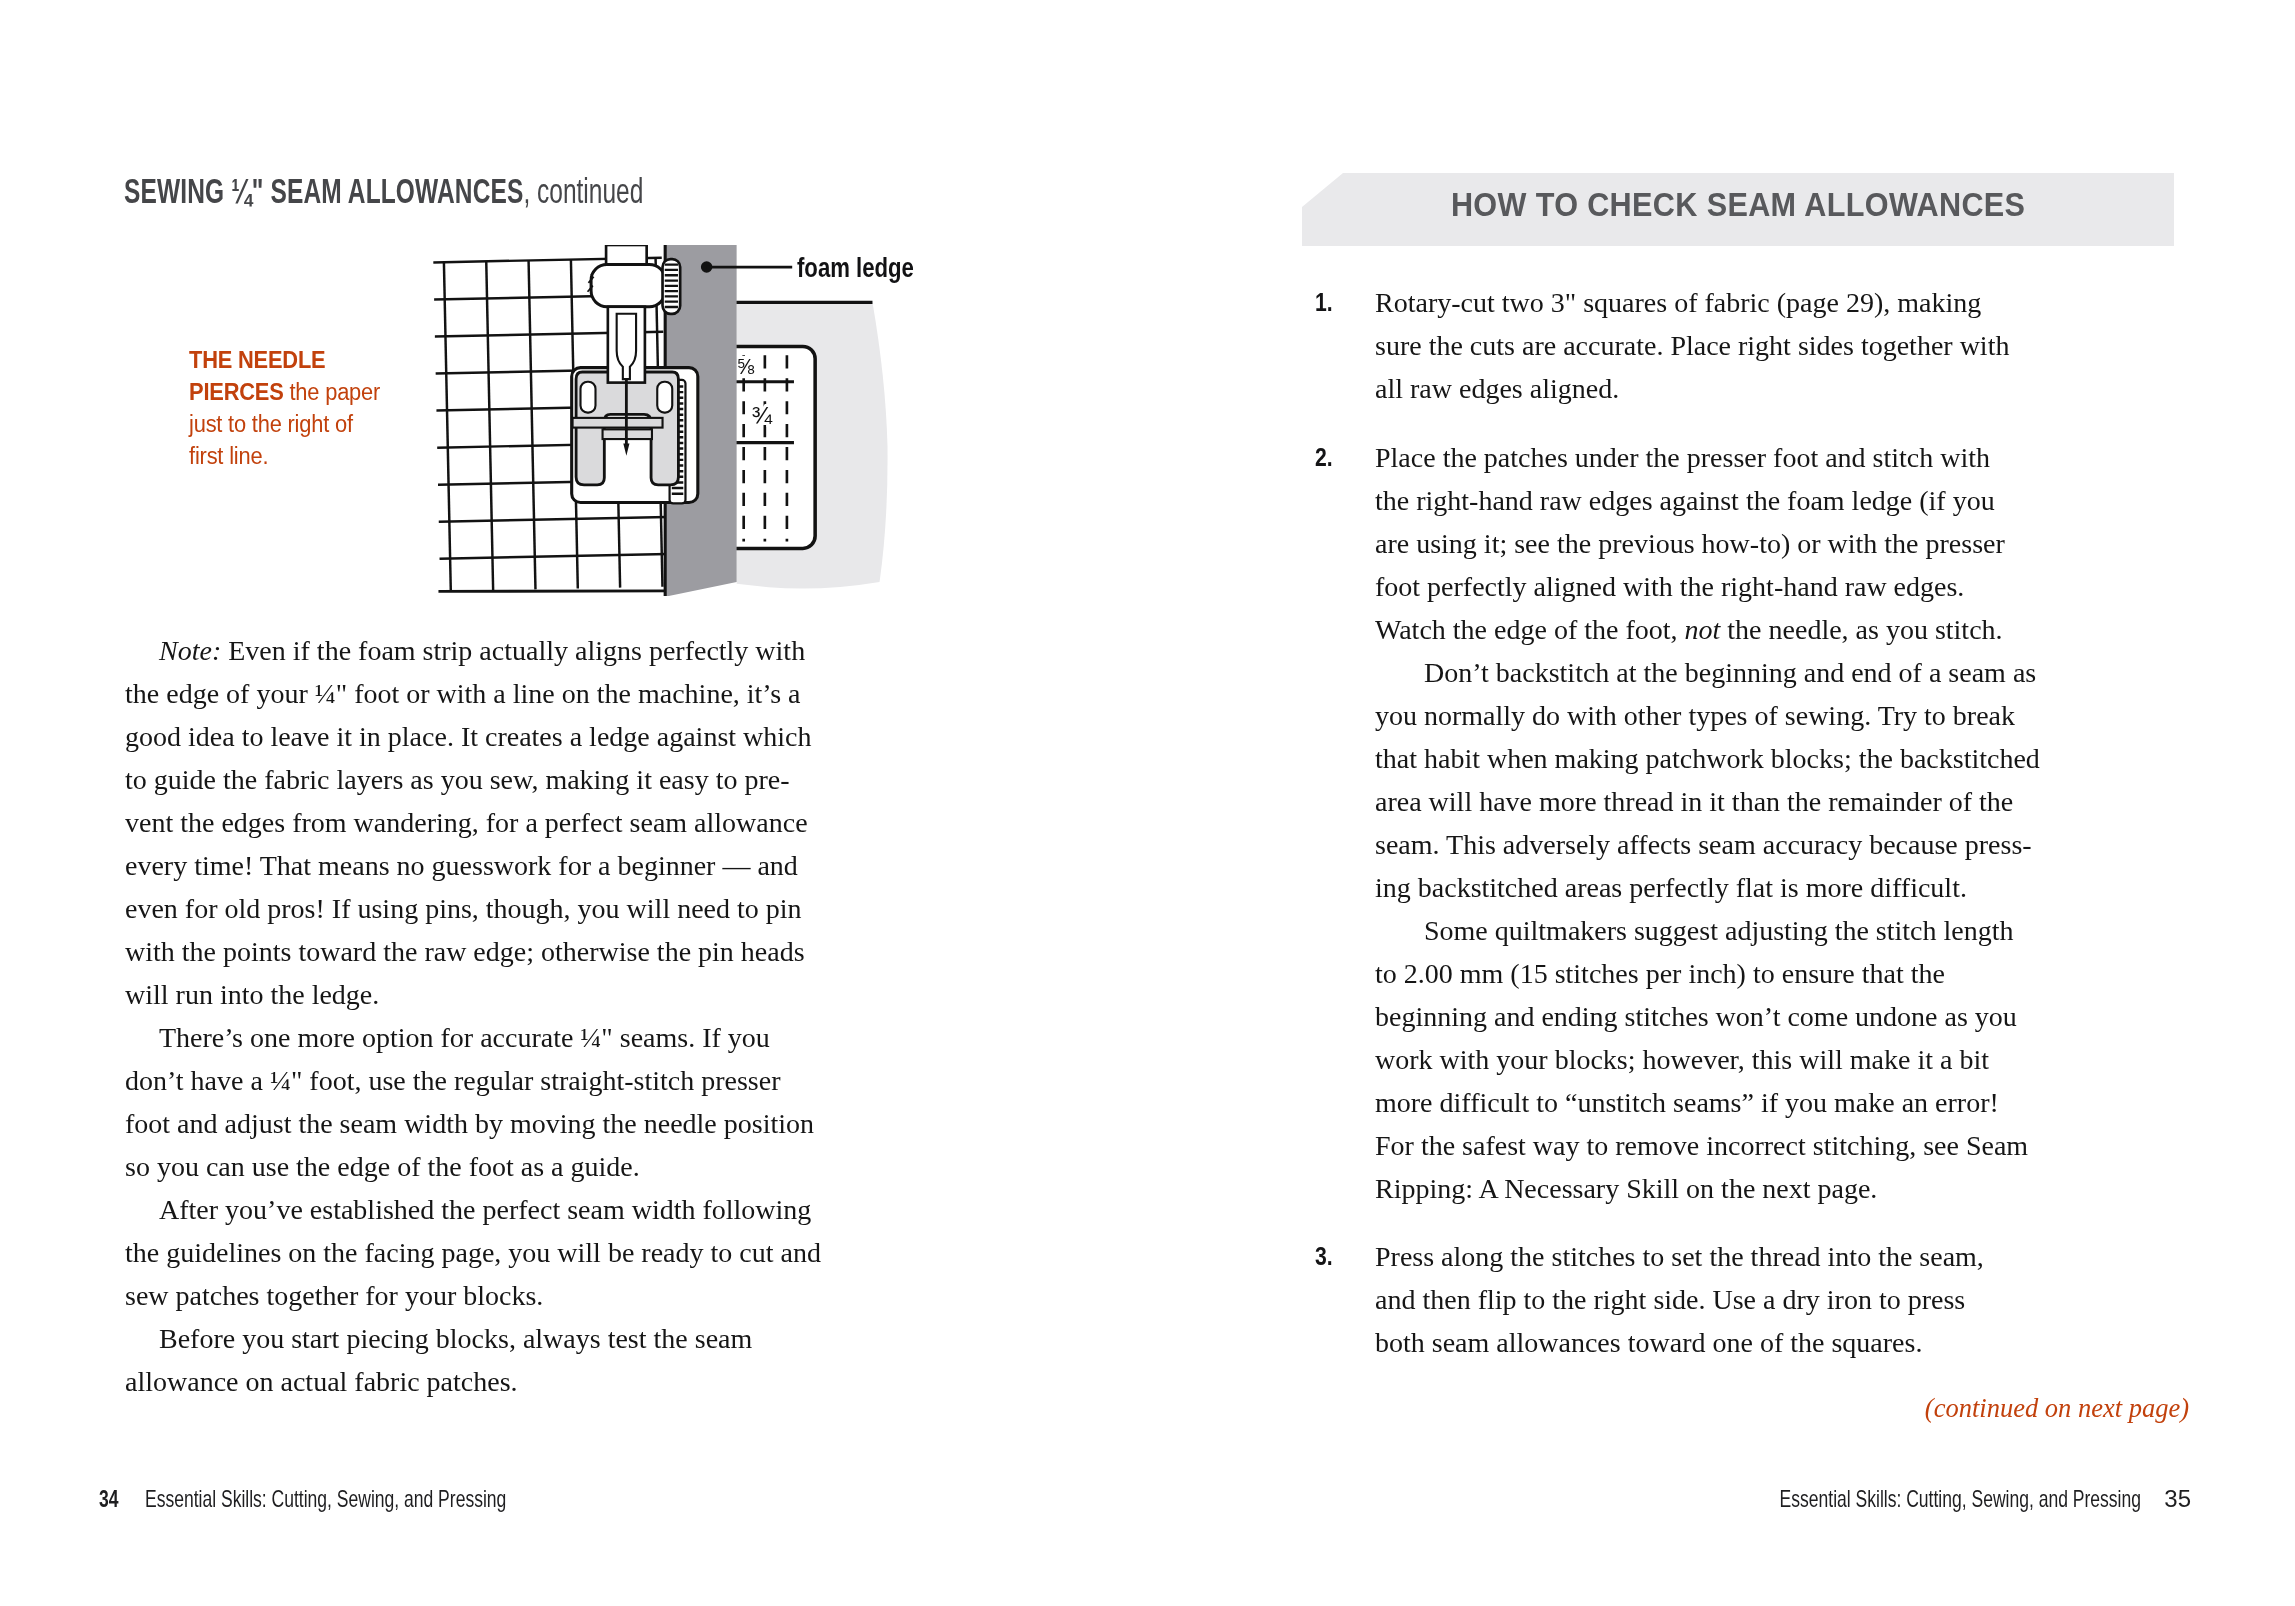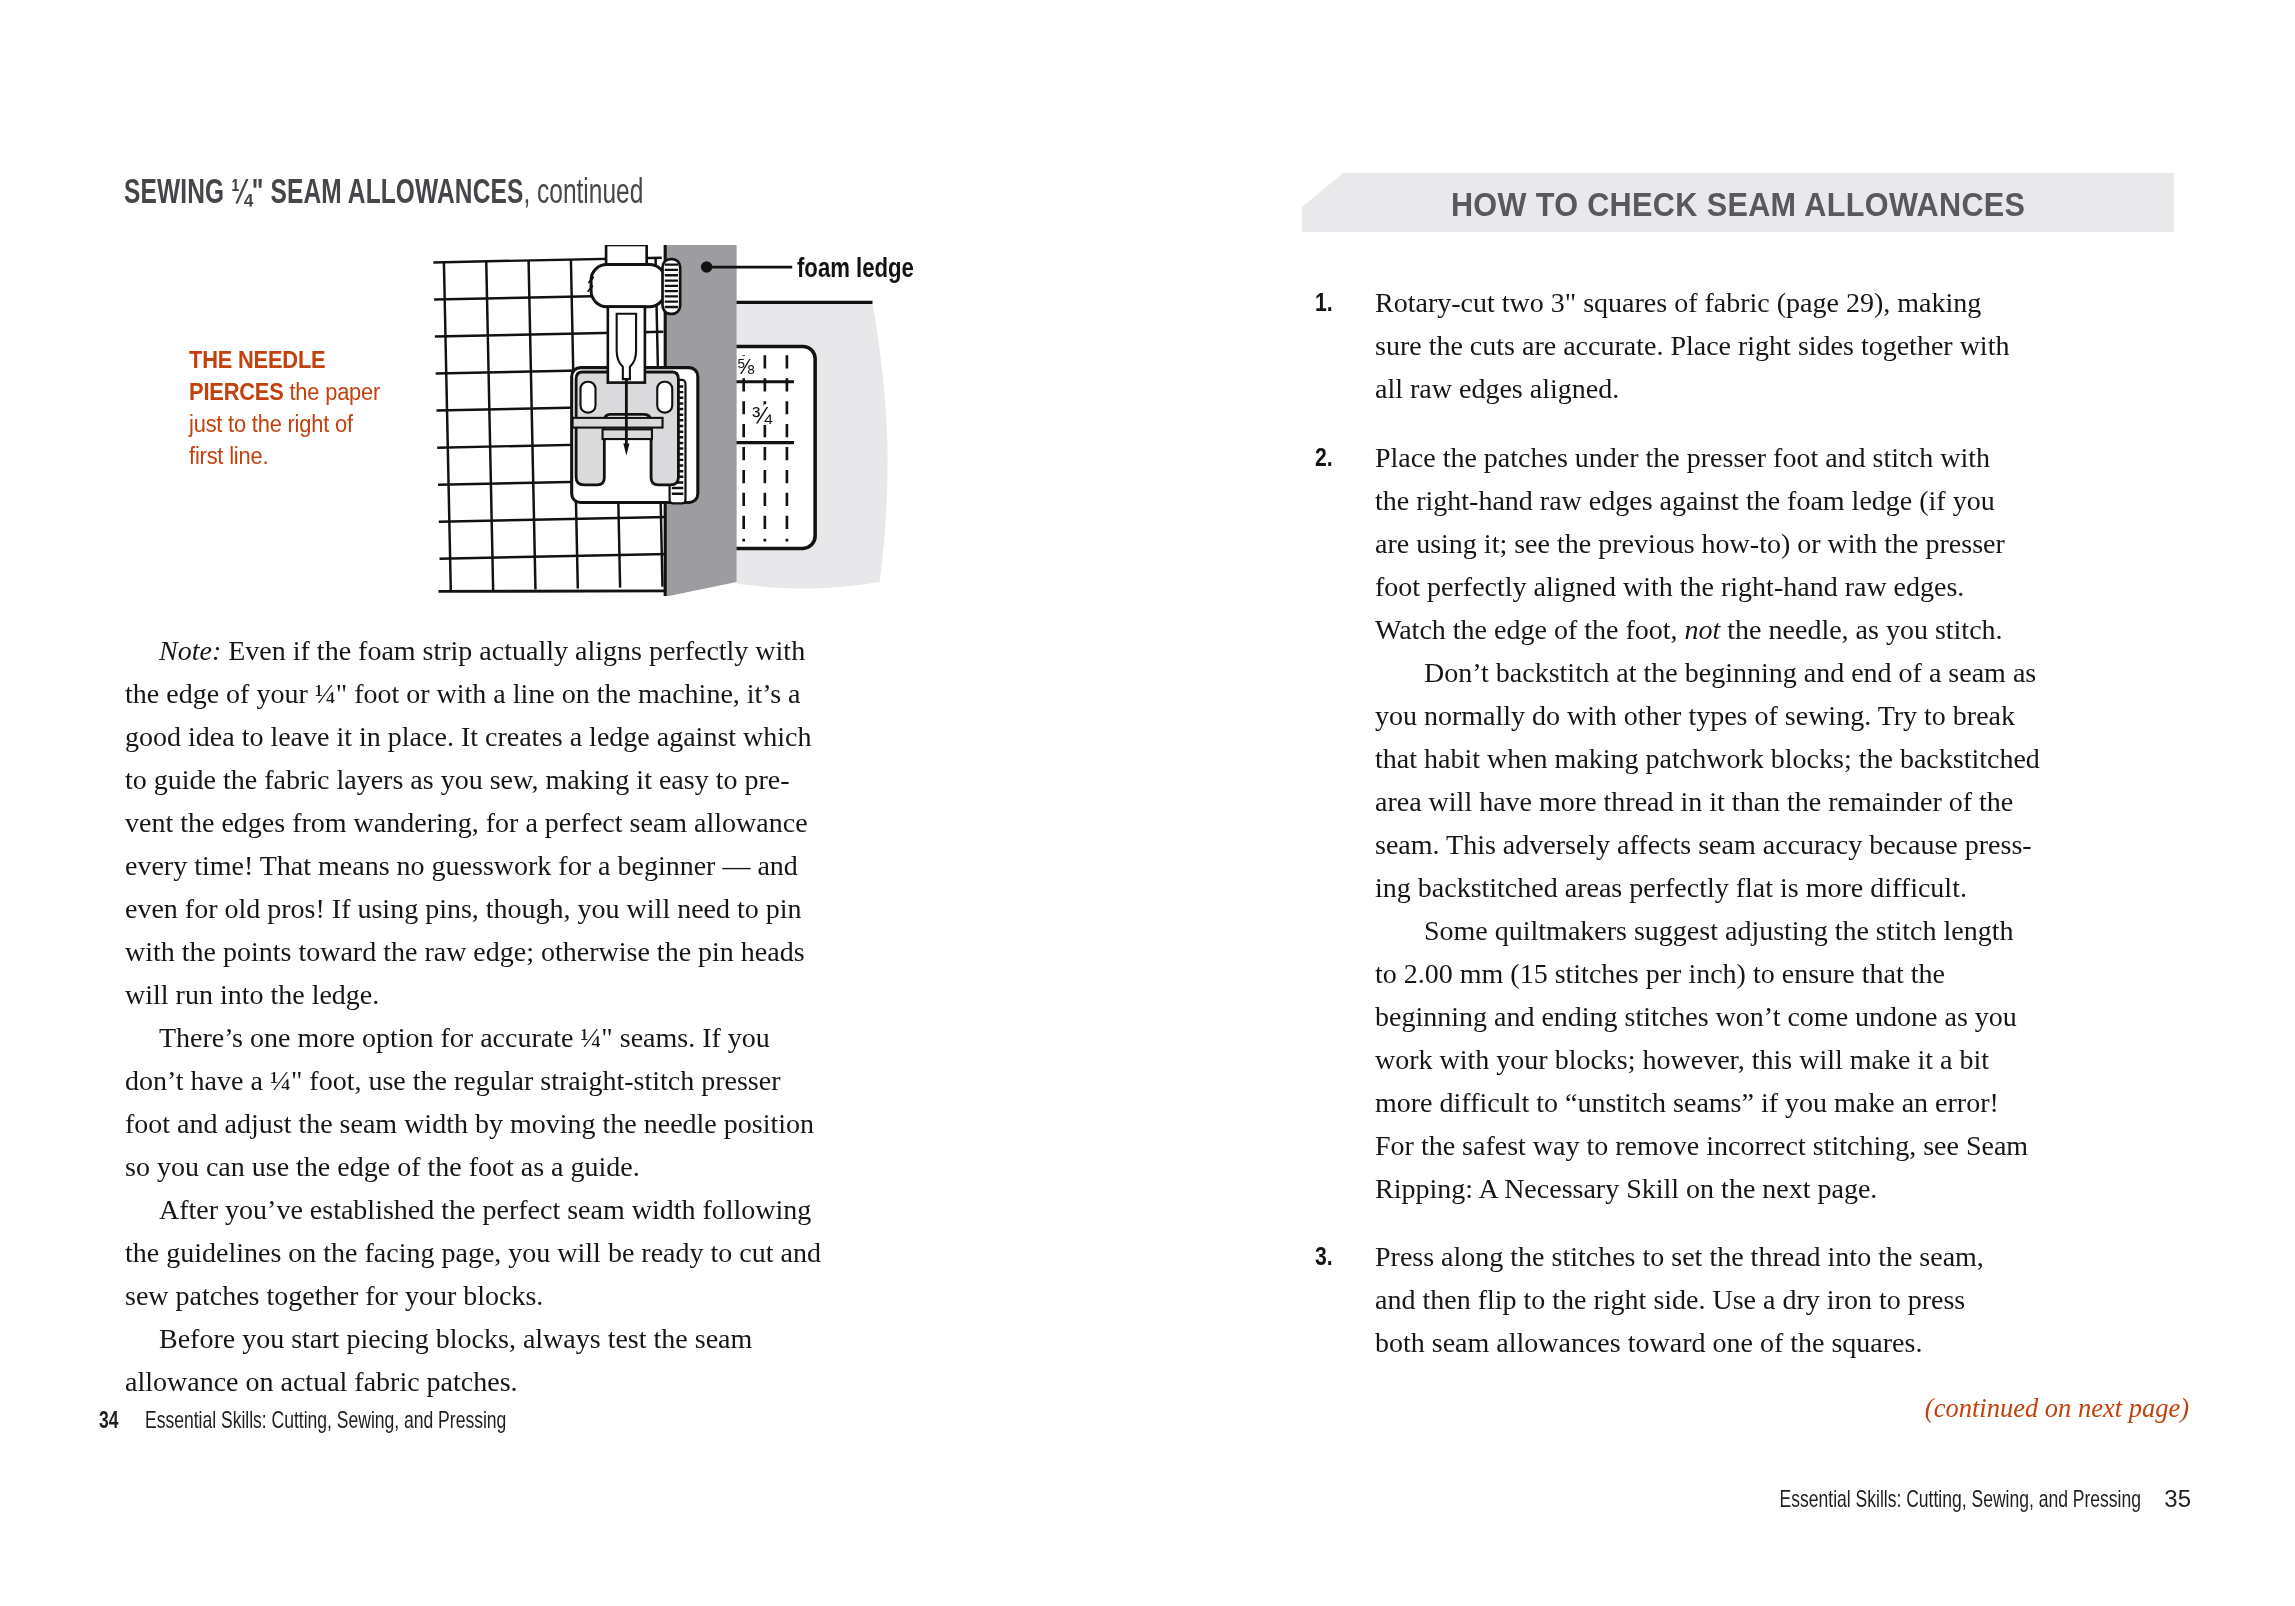--- a/index.html
+++ b/index.html
@@ -20,26 +20,26 @@
   .fig-svg{left:424px;top:245px;width:530px;height:374px;}
   .fig-caption{left:189px;top:344px;font-size:23px;line-height:32px;color:#c2410c;}
   .fig-caption .cx{--sx:.95;letter-spacing:-0.2px;transform-origin:left top;}
   .fig-label{left:797px;top:253px;font-size:27px;font-weight:700;color:#121214;}
   .fig-label .cx{--sx:.82;}
 
   .lp-body{left:125px;top:629px;width:893px;font-size:28px;line-height:43px;}
   .para{text-indent:34px;font-family:Liberation Serif, serif;}
   .para i{font-style:italic;}
 
-  .lp-footer{left:99px;top:1406px;font-size:24px;color:#1e1e20;display:flex;align-items:baseline;}
+  .lp-footer{left:99px;top:1485px;font-size:24px;color:#1e1e20;display:flex;align-items:baseline;}
   .lp-footer .num{font-weight:700;margin-right:19.4px;}
   .lp-footer .cx{--sx:.73;}
 
   
-  .banner{left:1302px;top:173px;width:872px;height:59px;background:#e9e9eb;
+  .banner{left:1302px;top:173px;width:872px;height:73px;background:#e9e9eb;
     clip-path:polygon(41px 0%,100% 0%,100% 100%,0% 100%,0% 34px);
     text-align:center;line-height:63px;}
   .banner .cx{--sx:.90;transform-origin:center center;font-size:34px;font-weight:700;
     color:#58595c;letter-spacing:0.4px;}
 
   .steps{left:1315px;top:281px;width:863px;}
   .step{display:flex;}
   .step + .step{margin-top:25.6px;}
   .stepnum{width:60px;flex:0 0 60px;font-family:"Liberation Sans","DejaVu Sans",sans-serif;
     font-size:26.5px;font-weight:700;color:#141416;padding-top:6.2px;}

